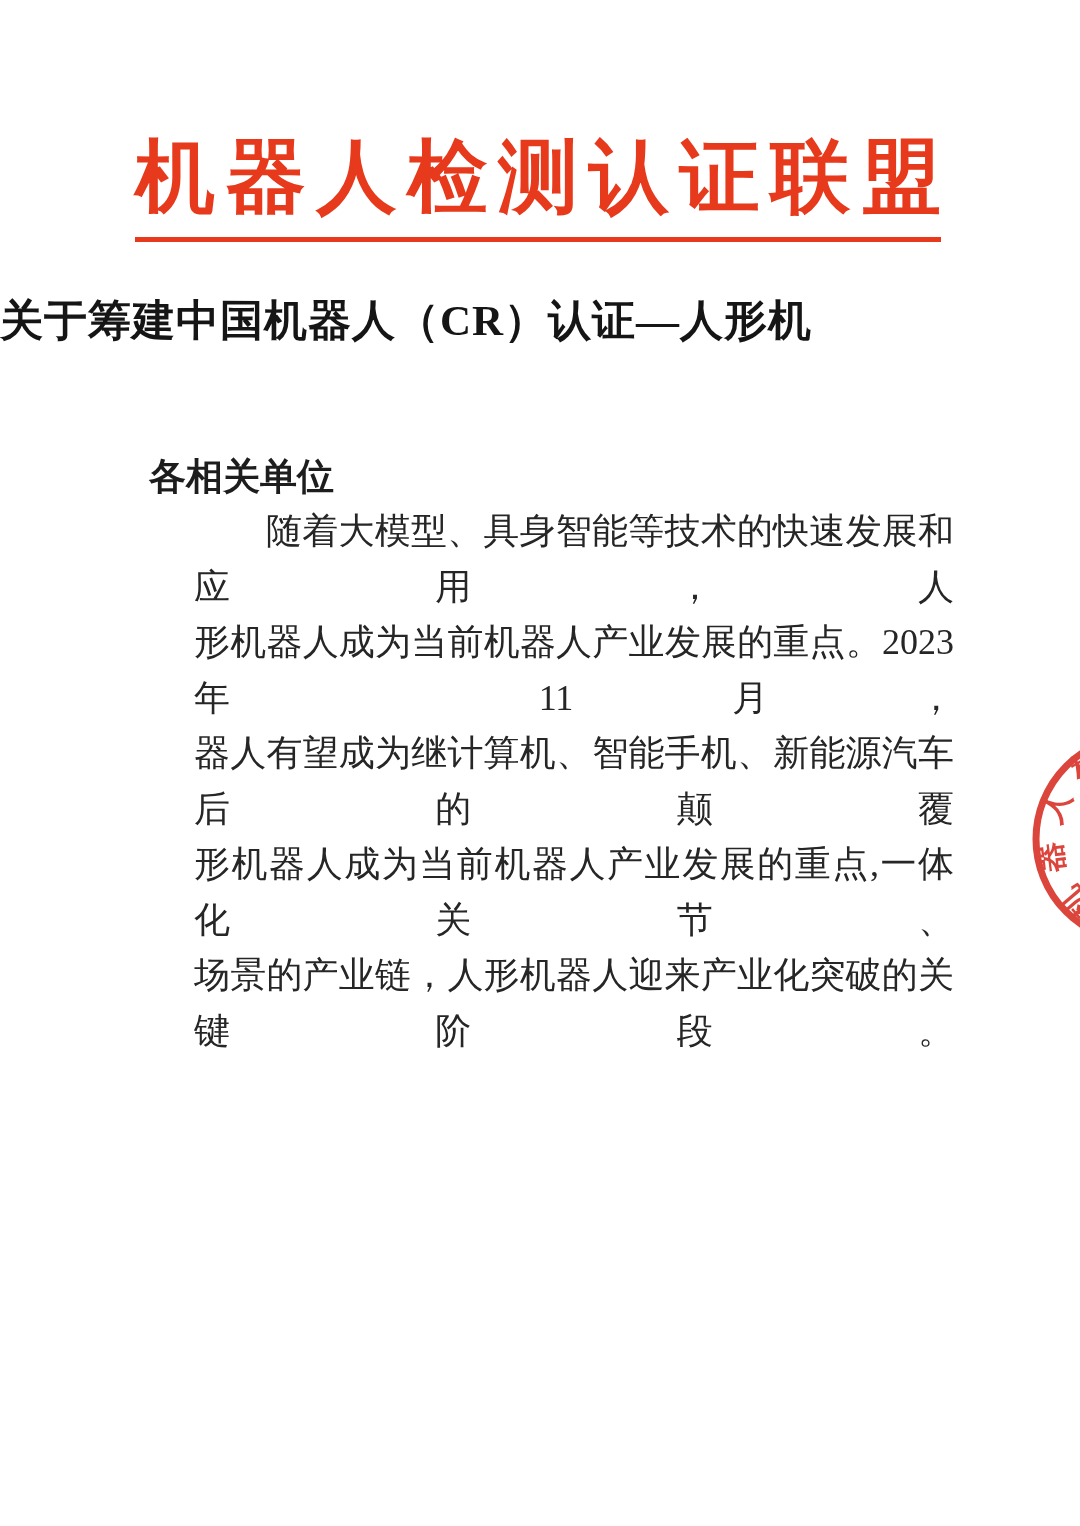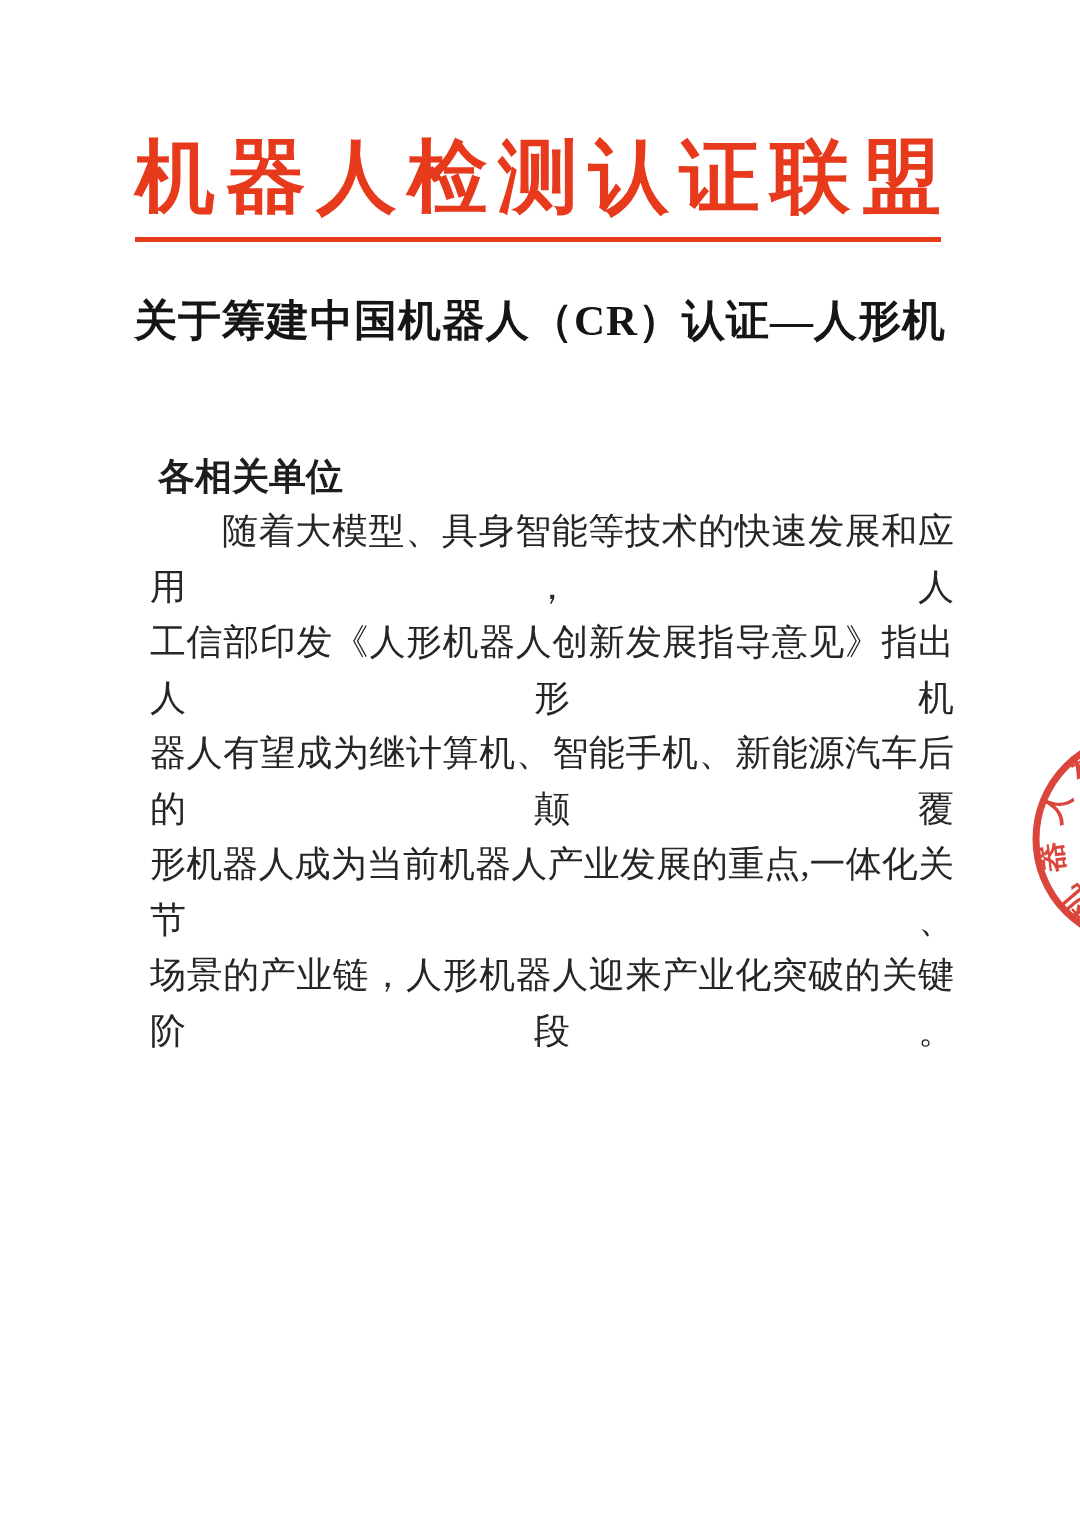--- a/index.html
+++ b/index.html
@@ -32,50 +32,50 @@
     top: 237px;
     width: 806px;
     height: 5px;
     background: #e7391c;
   }
   .doc-title {
     position: absolute;
     left: 0;
     top: 292px;
     width: 1080px;
-    text-align: center;
     font-weight: 700;
     font-size: 43px;
     line-height: 57px;
     letter-spacing: 1px;
     color: #151515;
     font-family: "Liberation Serif", serif;
   }
   .salutation {
     position: absolute;
-    left: 158px;
+    left: 149px;
     top: 452px;
     font-size: 37px;
     font-weight: 700;
     color: #1d1d1d;
     font-family: "Liberation Serif", serif;
   }
   .body-text {
     position: absolute;
     left: 150px;
     top: 504px;
     width: 804px;
     font-size: 36px;
     line-height: 55.5px;
     color: #262626;
     font-family: "Liberation Serif", serif;
   }
   .bline {
     text-align: justify;
     text-align-last: justify;
+    margin-left: 44px;
   }
   .indent { text-indent: 72px; }
   .seal {
     position: absolute;
     left: 1008px;
     top: 700px;
     width: 280px;
     height: 300px;
     opacity: 0.92;
   }
@@ -97,21 +97,21 @@
 
   <div class="doc-title">
     <div>关于筹建中国机器人（CR）认证—人形机</div>
   </div>
 
   <div class="salutation">各相关单位</div>
 
   <div class="body-text">
     <div>
       <div class="bline indent">随着大模型、具身智能等技术的快速发展和应用，人</div>
-      <div class="bline">工信部印发《人形机器人创新发展指导意见》指出人形机</div>
+      <div class="bline">形机器人成为当前机器人产业发展的重点。2023 年 11 月，</div>
       <div class="bline">器人有望成为继计算机、智能手机、新能源汽车后的颠覆</div>
       <div class="bline">形机器人成为当前机器人产业发展的重点,一体化关节、</div>
       <div class="bline">场景的产业链，人形机器人迎来产业化突破的关键阶段。</div>
     </div>
 
   </div>
 
   <svg class="seal" viewBox="0 0 280 300" xmlns="http://www.w3.org/2000/svg">
     <defs>
       <path id="sealArc" d="M 91.5 207.4 A 79 79 0 1 1 170.5 207.4" fill="none"></path>

